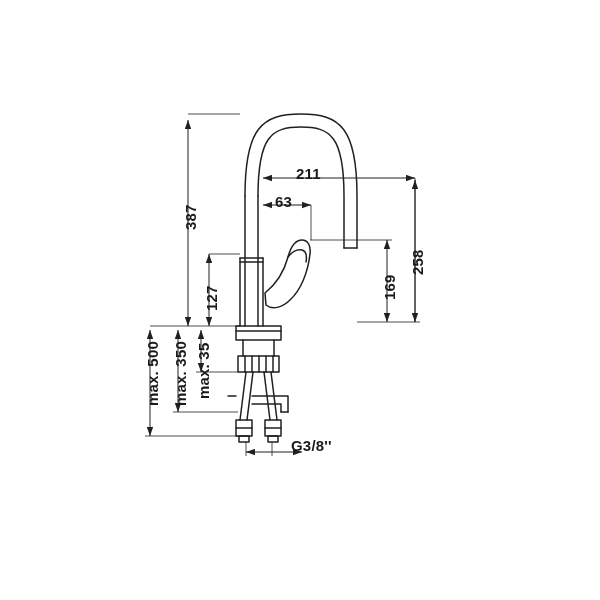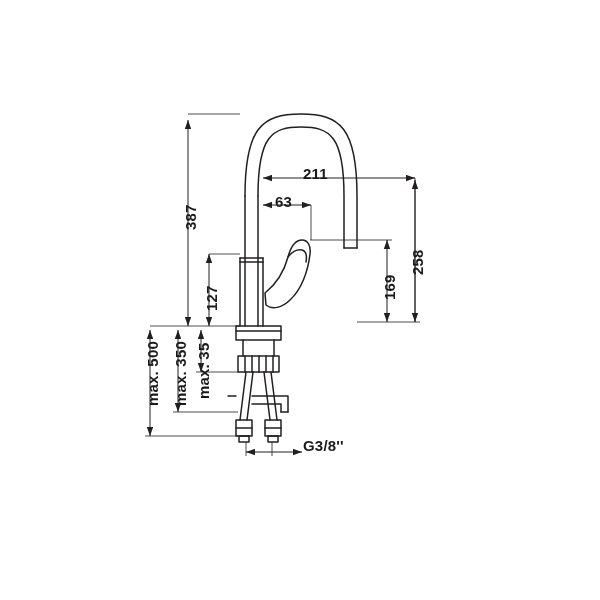--- a/index.html
+++ b/index.html
@@ -133,31 +133,31 @@
       <line x1="196" y1="372" x2="238" y2="372" stroke-width="0.8"></line>
 
       <line x1="246" y1="452" x2="302" y2="452" marker-start="url(#arrowStart)" marker-end="url(#arrowEnd)"></line>
       <line x1="246" y1="442" x2="246" y2="456" stroke-width="0.8"></line>
       <line x1="272" y1="442" x2="272" y2="456" stroke-width="0.8"></line>
     </g>
   </svg>
 
   <div class="dim-label rot" style="left:182px; top:230px;">387</div>
 
-  <div class="dim-label" style="left:303px; top:165px;">211</div>
+  <div class="dim-label" style="left:296px; top:165px;">211</div>
 
   <div class="dim-label" style="left:275px; top:193px;">63</div>
 
   <div class="dim-label rot" style="left:409px; top:275px;">258</div>
 
   <div class="dim-label rot" style="left:381px; top:300px;">169</div>
 
   <div class="dim-label rot" style="left:203px; top:311px;">127</div>
 
   <div class="dim-label rot" style="left:144px; top:406px;">max. 500</div>
 
   <div class="dim-label rot" style="left:172px; top:406px;">max. 350</div>
 
   <div class="dim-label rot" style="left:195px; top:399px;">max. 35</div>
 
-  <div class="dim-label" style="left:303px; top:437px;">G3/8''</div>
+  <div class="dim-label" style="left:291px; top:437px;">G3/8''</div>
 
 </div>
 
 </body></html>

